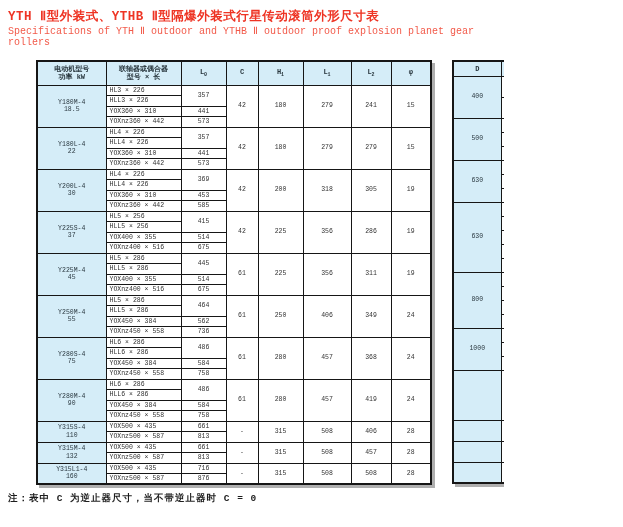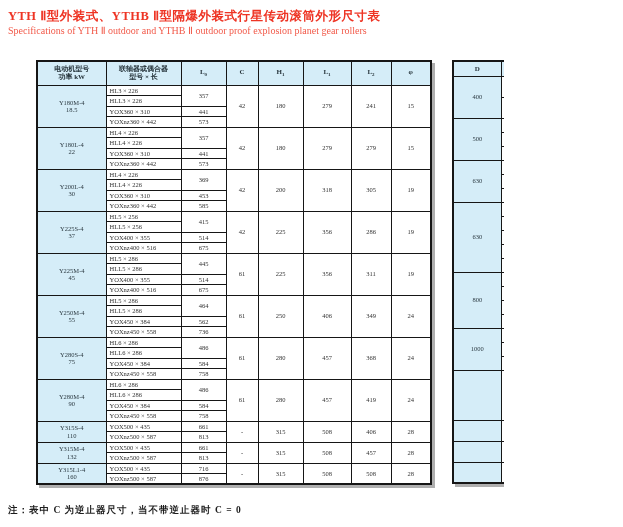--- a/index.html
+++ b/index.html
@@ -4,37 +4,37 @@
 <style>
   :root{
     --hdr:#d5edf8;
     --border:#161616;
     --title:#ee3424;
     --subtitle:#f25a4a;
     --text:#333;
   }
   html,body{margin:0;padding:0;background:#fff;}
   .page{position:relative;width:504px;height:527px;background:#fff;overflow:hidden;
-        font-family:Liberation Serif, serif;}
+        font-family:Liberation Mono, monospace;}
   .title{position:absolute;left:8px;top:8px;font-size:12.5px;font-weight:bold;color:var(--title);letter-spacing:.5px;}
   .subtitle{position:absolute;left:8px;top:25px;font-size:10px;color:var(--subtitle);}
   table{position:absolute;border-collapse:collapse;table-layout:fixed;background:#fff;
         border:2px solid var(--border);box-shadow:3px 3px 0 rgba(110,110,110,.55);}
   td,th{border:1px solid var(--border);padding:0;margin:0;text-align:center;vertical-align:middle;
         font-weight:normal;color:var(--text);font-size:6.5px;line-height:1.15;overflow:hidden;white-space:nowrap;}
   thead th{background:var(--hdr);color:#27353c;font-size:7px;font-weight:bold;}
   .left-table{left:36px;top:60px;width:394px;}
   .left-table thead tr{height:24px;}
   .left-table tbody tr{height:10.5px;}
   .right-table{left:452px;top:60px;width:136px;}
   .right-table thead tr{height:15px;}
   .motor-cell,.d-cell{background:var(--hdr);color:#2c3a42;}
   .coupling-cell{text-align:left;padding-left:3px;}
   sub{font-size:5px;}
-  .note{position:absolute;left:8px;top:492px;font-size:9.5px;font-weight:600;color:#1d1d1d;letter-spacing:1px;margin-top:12px;}
+  .note{position:absolute;left:8px;top:492px;font-size:9.5px;font-weight:600;color:#1d1d1d;letter-spacing:1px;}
 </style>
 </head>
 <body>
 
 <div class="page">
 
   <div class="title">YTH Ⅱ型外装式、YTHB Ⅱ型隔爆外装式行星传动滚筒外形尺寸表</div>
   <div class="subtitle">Specifications of YTH Ⅱ outdoor and YTHB Ⅱ outdoor proof explosion planet gear rollers</div>
 
   <table class="left-table">

